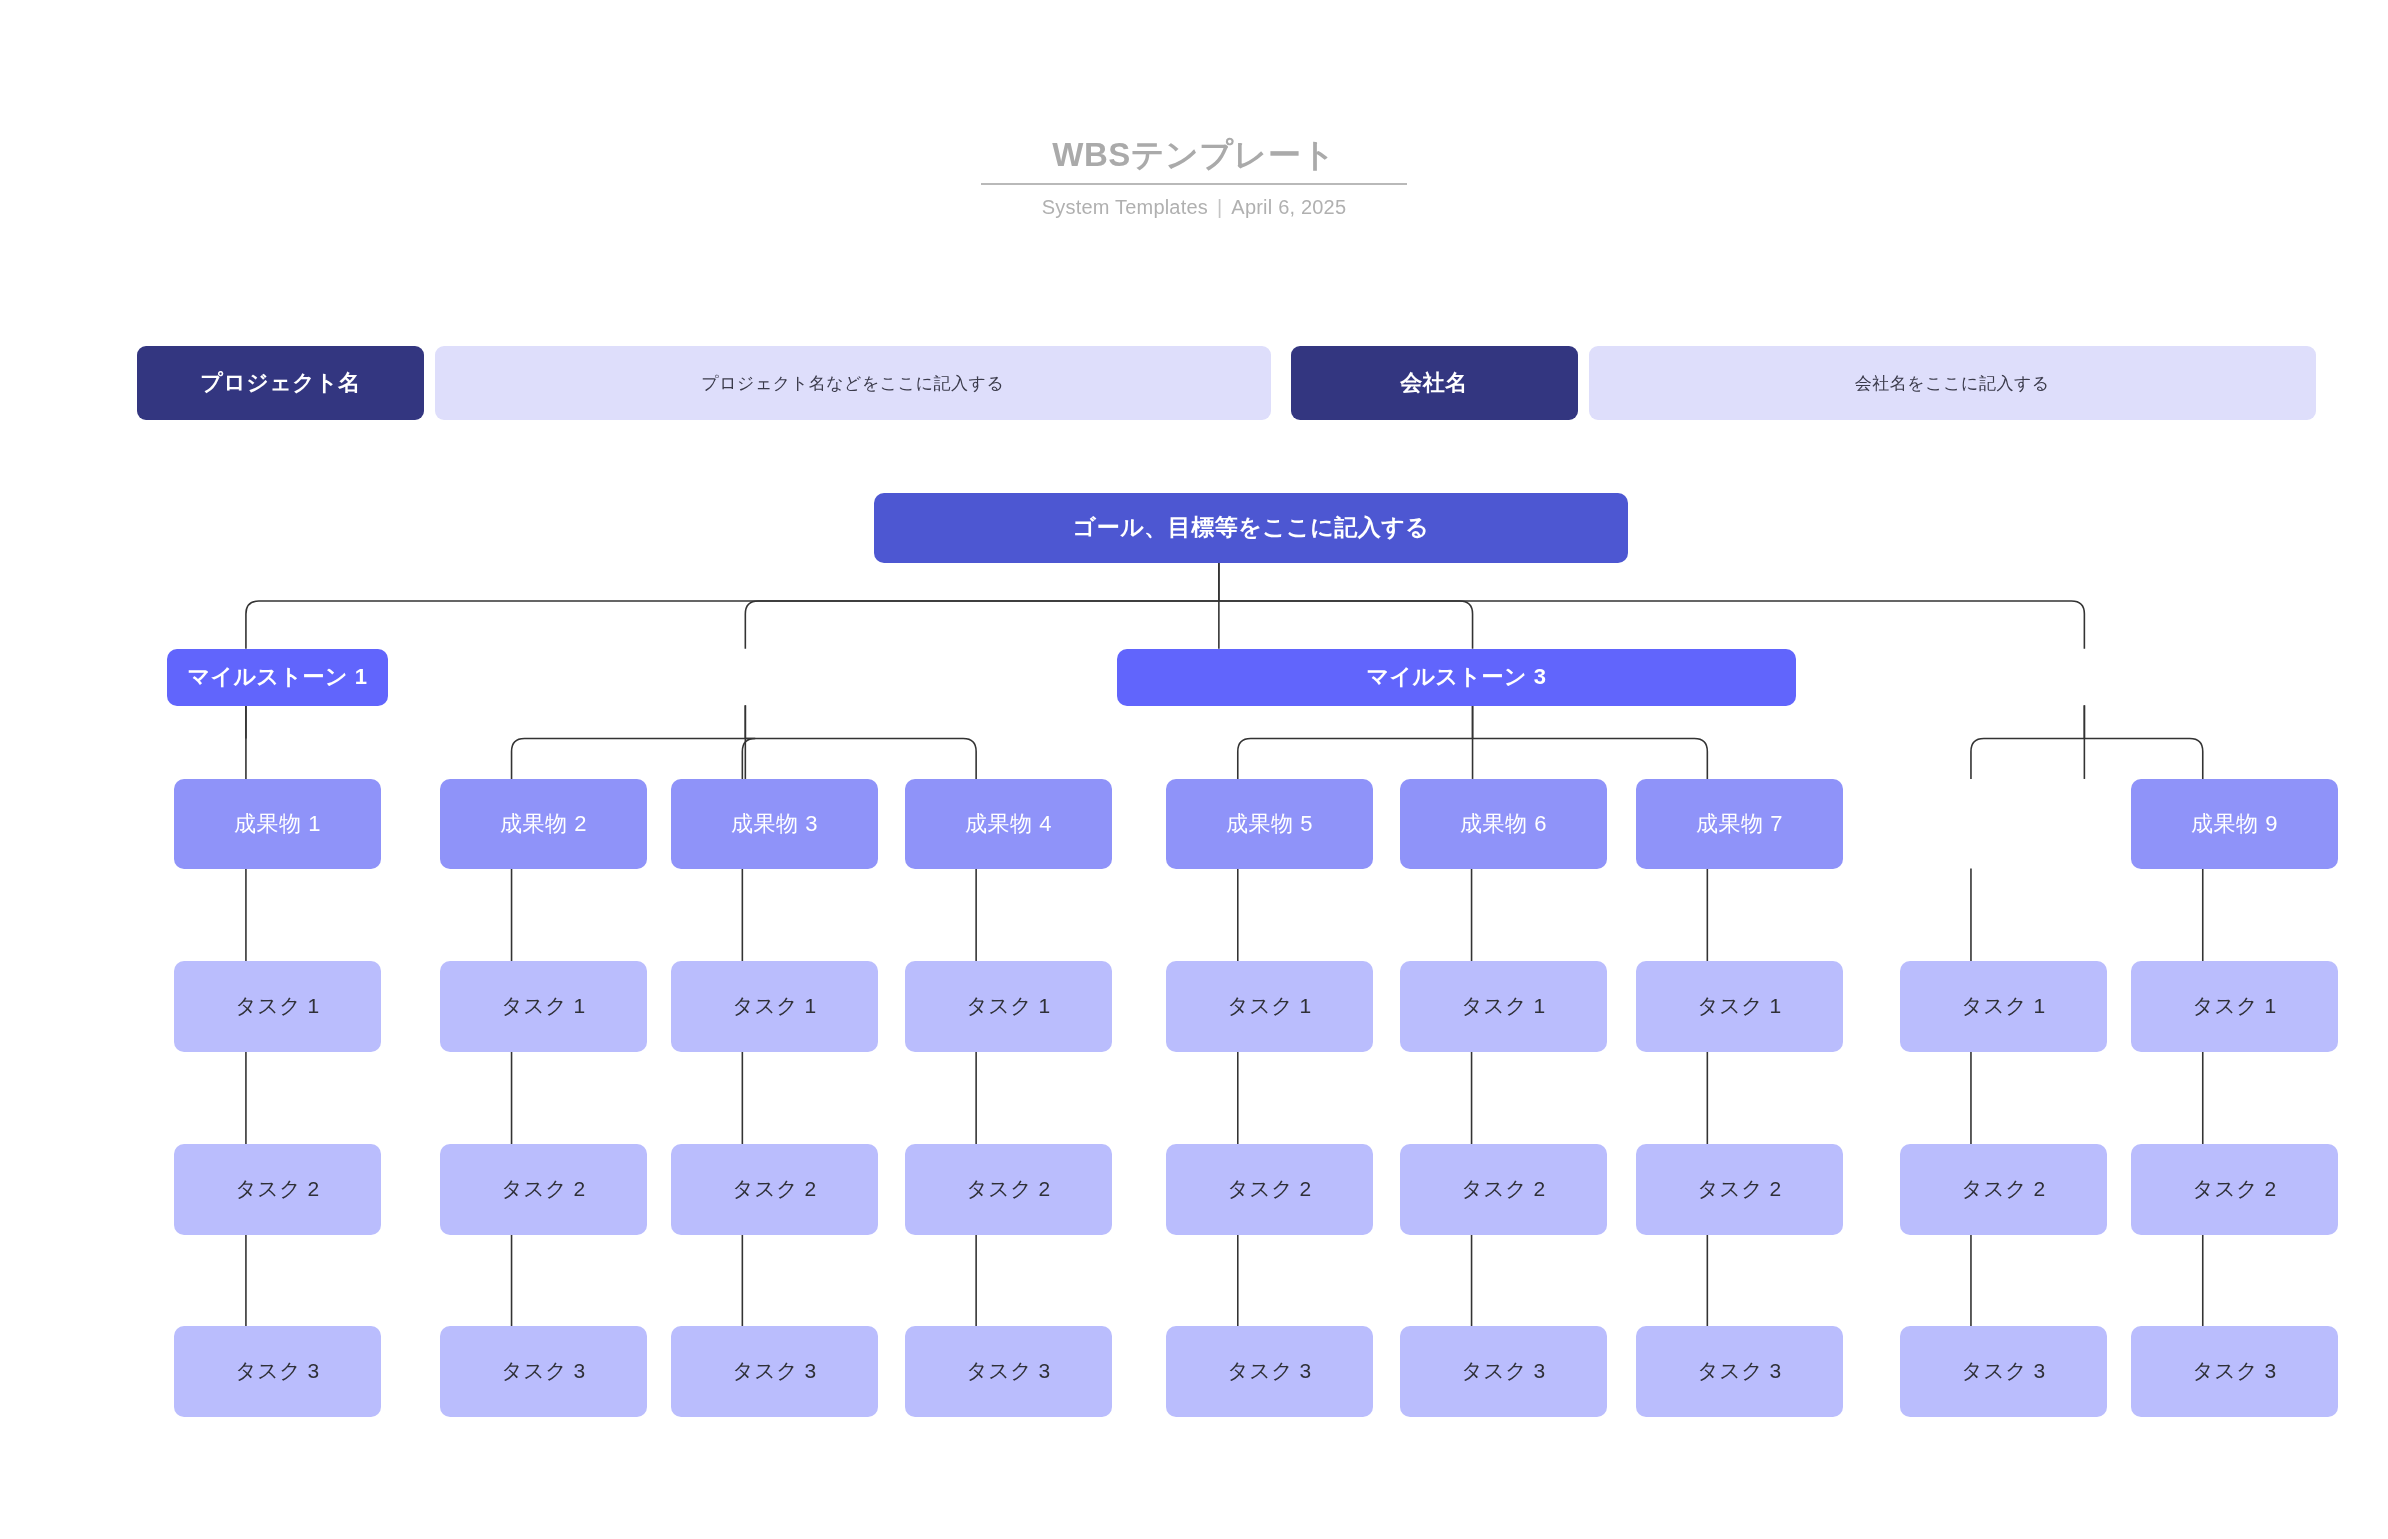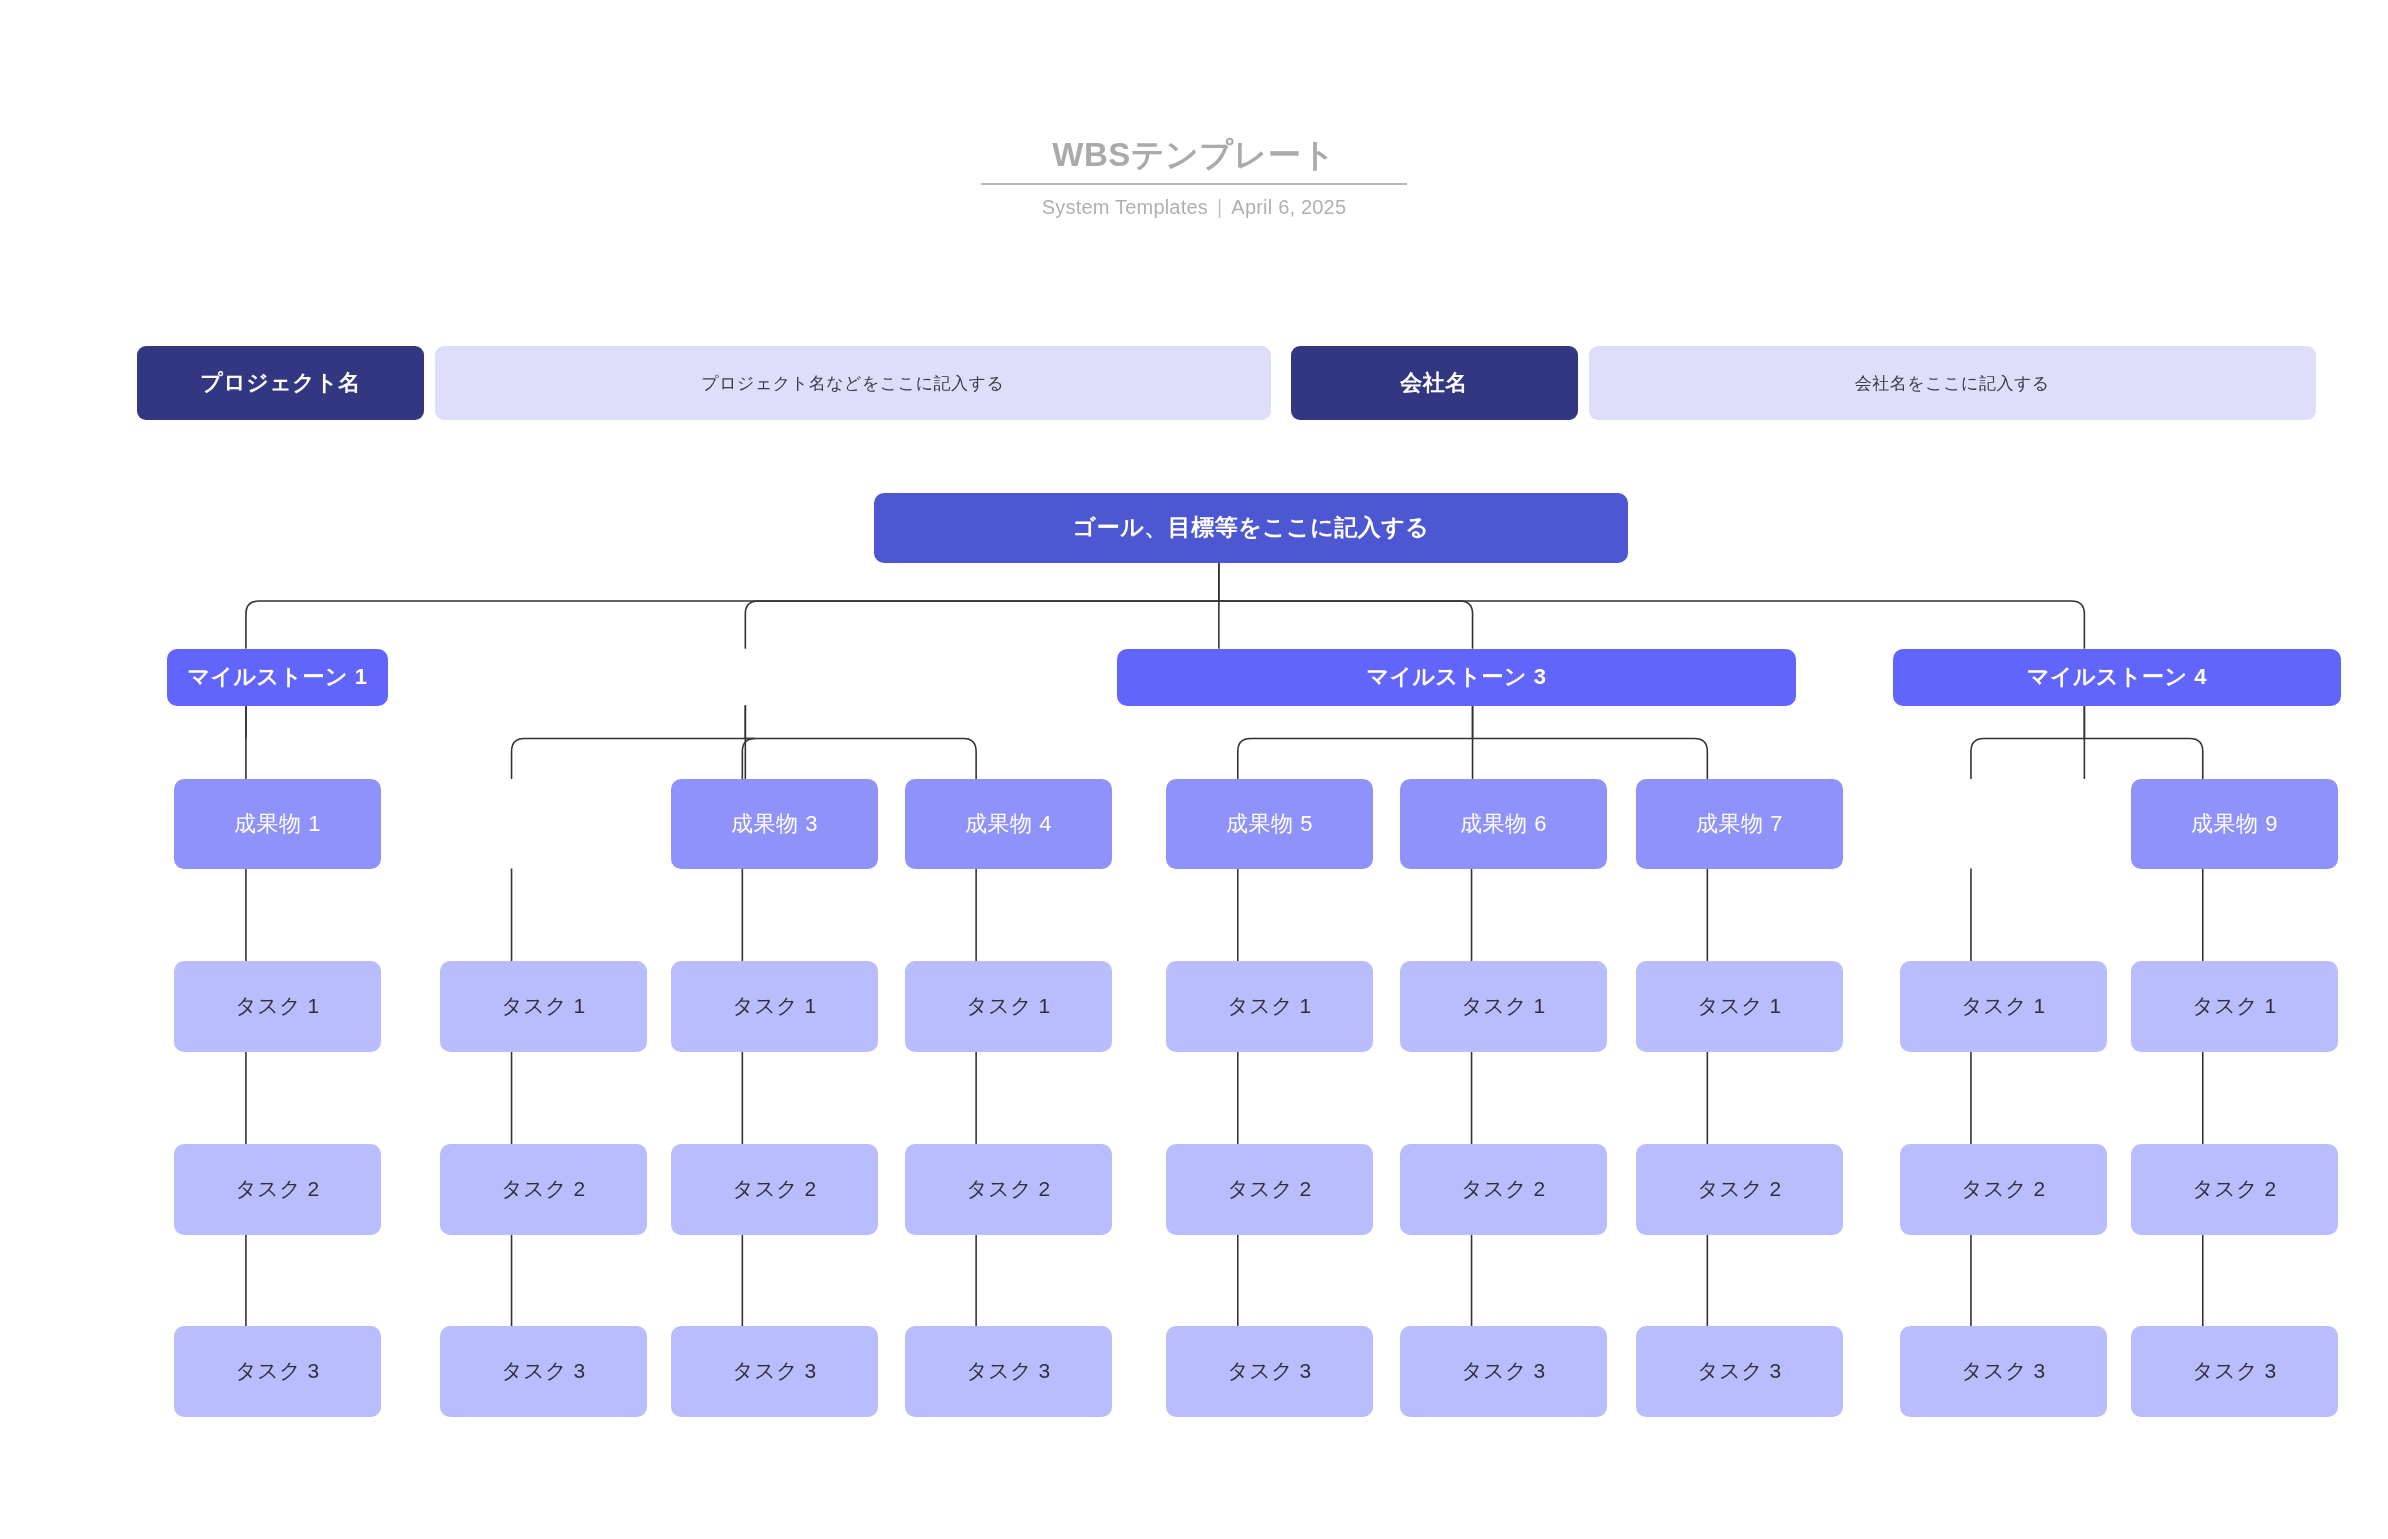--- a/index.html
+++ b/index.html
@@ -208,22 +208,22 @@
       <path d="M 1981 873 V 966" fill="none" stroke="#333333" stroke-width="1.6"></path>
       <path d="M 1981 1057 V 1150" fill="none" stroke="#333333" stroke-width="1.6"></path>
       <path d="M 1981 1241 V 1333" fill="none" stroke="#333333" stroke-width="1.6"></path>
       <path d="M 2214 873 V 966" fill="none" stroke="#333333" stroke-width="1.6"></path>
       <path d="M 2214 1057 V 1150" fill="none" stroke="#333333" stroke-width="1.6"></path>
       <path d="M 2214 1241 V 1333" fill="none" stroke="#333333" stroke-width="1.6"></path>
     </svg>
 <div class="node goal" style="left: 842px; top: 493px; width: 754px; height: 70px;">ゴール、目標等をここに記入する</div>
     <div class="node milestone" style="left: 135px; top: 649px; width: 221px; height: 57px;">マイルストーン 1</div>
     <div class="node milestone" style="left: 1085px; top: 649px; width: 679px; height: 57px;">マイルストーン 3</div>
-    <div class="node milestone" style="left: 1861px; top: 649px; width: 448px; height: 57px;">マイルストーン 4</div>
     <div class="node deliverable" style="left: 142px; top: 779px; width: 207px; height: 90px;">成果物 1</div>
+    <div class="node deliverable" style="left: 408px; top: 779px; width: 207px; height: 90px;">成果物 2</div>
     <div class="node deliverable" style="left: 639px; top: 779px; width: 207px; height: 90px;">成果物 3</div>
     <div class="node deliverable" style="left: 873px; top: 779px; width: 207px; height: 90px;">成果物 4</div>
     <div class="node deliverable" style="left: 1134px; top: 779px; width: 207px; height: 90px;">成果物 5</div>
     <div class="node deliverable" style="left: 1368px; top: 779px; width: 207px; height: 90px;">成果物 6</div>
     <div class="node deliverable" style="left: 1604px; top: 779px; width: 207px; height: 90px;">成果物 7</div>
     <div class="node deliverable" style="left: 2099px; top: 779px; width: 207px; height: 90px;">成果物 9</div>
     <div class="node task" style="left: 142px; top: 961px; width: 207px; height: 91px;">タスク 1</div>
     <div class="node task" style="left: 142px; top: 1144px; width: 207px; height: 91px;">タスク 2</div>
     <div class="node task" style="left: 142px; top: 1326px; width: 207px; height: 91px;">タスク 3</div>
     <div class="node task" style="left: 408px; top: 961px; width: 207px; height: 91px;">タスク 1</div>

